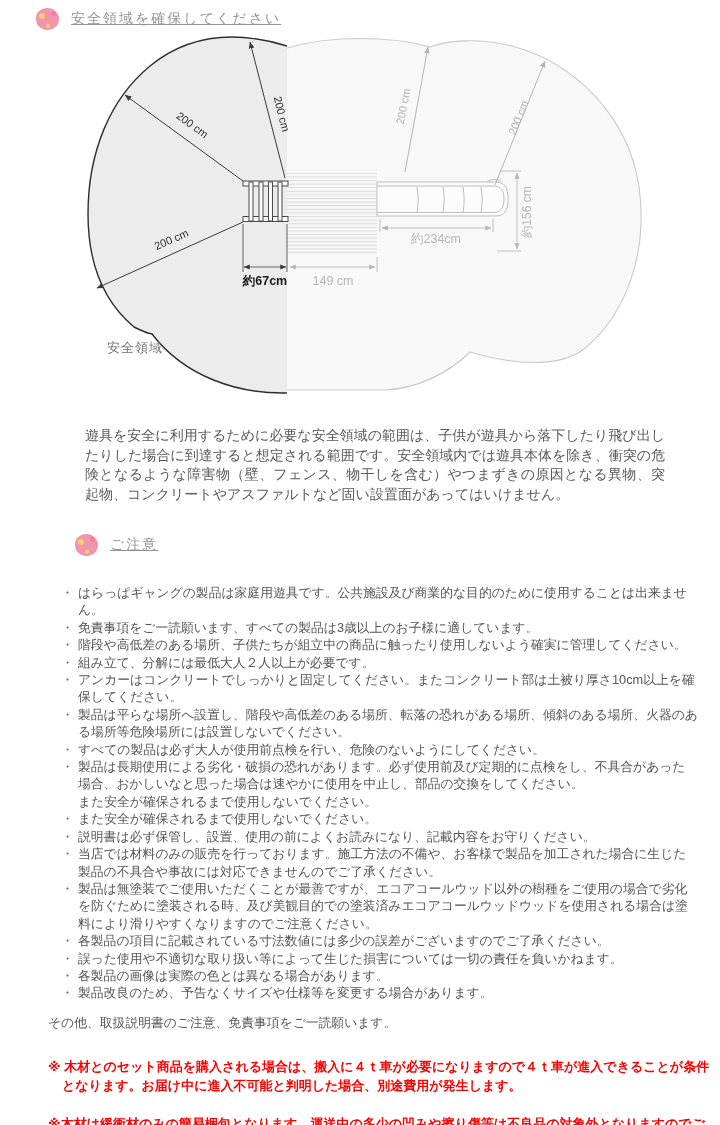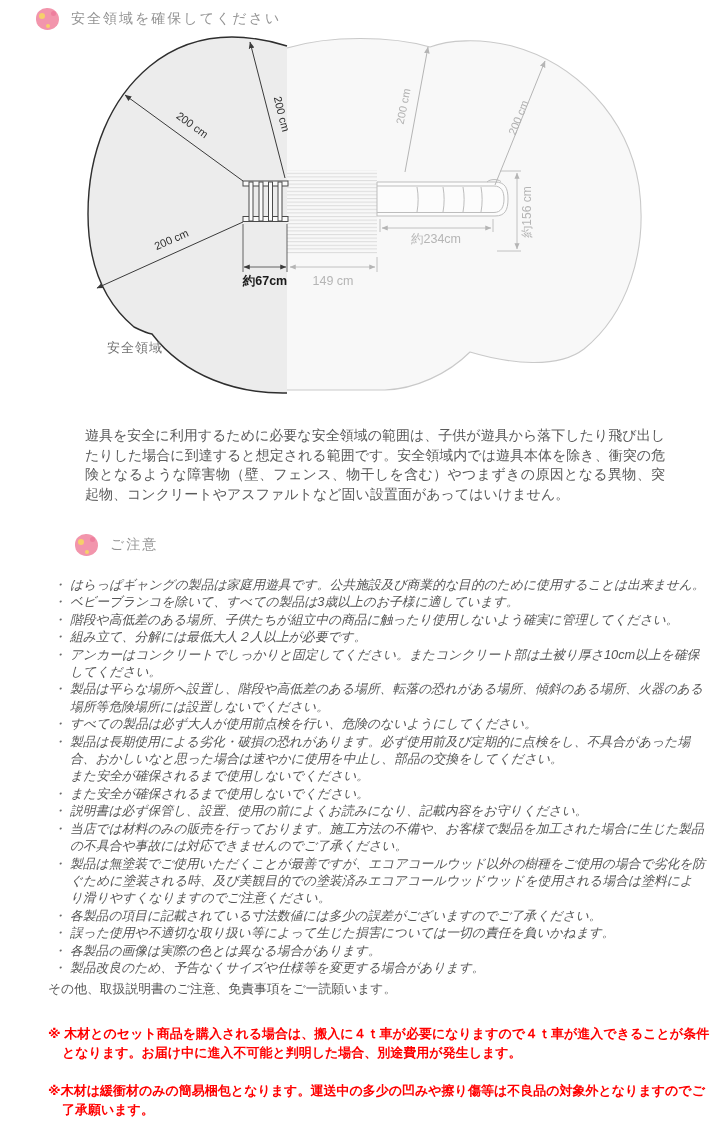--- a/index.html
+++ b/index.html
@@ -8,31 +8,31 @@
     font-family:"Liberation Sans","DejaVu Sans",sans-serif;color:#555;
   }
   
   .sec-header{position:absolute;left:36px;display:flex;align-items:center;gap:12px;}
   .sec-header.h1{top:8px;}
   .sec-header.h2{top:534px;padding-left:39px;}
   .blob-icon{position:relative;width:23px;height:22px;border-radius:48% 52% 50% 50%;background:#f295ac;flex:0 0 auto;}
   .blob-icon .dot1{position:absolute;left:3px;top:5px;width:6px;height:6px;border-radius:50%;background:#f6d06b;}
   .blob-icon .dot2{position:absolute;left:10px;bottom:2px;width:4px;height:4px;border-radius:50%;background:#f6d06b;}
   .blob-icon .dot3{position:absolute;right:3px;top:3px;width:5px;height:5px;border-radius:50%;background:#ee7f9e;}
-  .sec-title{font-size:14px;color:#949494;letter-spacing:2px;}
+  .sec-title{font-size:14px;color:#949494;letter-spacing:2px;text-decoration:underline;}
   
   #diagram{position:absolute;left:0;top:0;}
   
   .safety-par{
     position:absolute;left:85px;top:412px;width:580px;
     font-size:14px;line-height:19.5px;color:#5a5a5a;text-align:justify;
   }
   
   .cautions{position:absolute;left:48px;top:572px;width:662px;font-size:12.8px;line-height:17.4px;color:#555;}
-  .c-list{list-style:none;margin:4px;padding:0;font-style:italic;}
+  .c-list{list-style:none;margin:12px;padding:0;}
   .c-item{position:relative;padding-left:18px;white-space:pre-line;}
   .c-item::before{content:"\30FB";position:absolute;left:1px;top:0;color:#666;}
   .c-footer{margin:0;padding:0;}
   .red-notes{margin-top:26px;}
   .red-note{
     margin:0 0 19px 0;padding-left:14px;text-indent:-14px;
     color:#f00;font-weight:bold;font-size:13px;line-height:19px;
   }
 </style>
 </head>
@@ -159,21 +159,21 @@
         <span class="dot1"></span>
         <span class="dot2"></span>
         <span class="dot3"></span>
       </span>
     <span class="sec-title">ご注意</span>
   </div>
 
   <div class="cautions">
     <ul class="c-list">
         <li class="c-item">はらっぱギャングの製品は家庭用遊具です。公共施設及び商業的な目的のために使用することは出来ません。</li>
-        <li class="c-item">ベビーブランコを除いて、すべての製品は3歳以上のお子様に適しています。</li>
+        <li class="c-item">免責事項をご一読願います、すべての製品は3歳以上のお子様に適しています。</li>
         <li class="c-item">階段や高低差のある場所、子供たちが組立中の商品に触ったり使用しないよう確実に管理してください。</li>
         <li class="c-item">組み立て、分解には最低大人２人以上が必要です。</li>
         <li class="c-item">アンカーはコンクリートでしっかりと固定してください。またコンクリート部は土被り厚さ10cm以上を確保してください。</li>
         <li class="c-item">製品は平らな場所へ設置し、階段や高低差のある場所、転落の恐れがある場所、傾斜のある場所、火器のある場所等危険場所には設置しないでください。</li>
         <li class="c-item">すべての製品は必ず大人が使用前点検を行い、危険のないようにしてください。</li>
         <li class="c-item">製品は長期使用による劣化・破損の恐れがあります。必ず使用前及び定期的に点検をし、不具合があった場合、おかしいなと思った場合は速やかに使用を中止し、部品の交換をしてください。
 また安全が確保されるまで使用しないでください。</li>
         <li class="c-item">また安全が確保されるまで使用しないでください。</li>
         <li class="c-item">説明書は必ず保管し、設置、使用の前によくお読みになり、記載内容をお守りください。</li>
         <li class="c-item">当店では材料のみの販売を行っております。施工方法の不備や、お客様で製品を加工された場合に生じた製品の不具合や事故には対応できませんのでご了承ください。</li>

